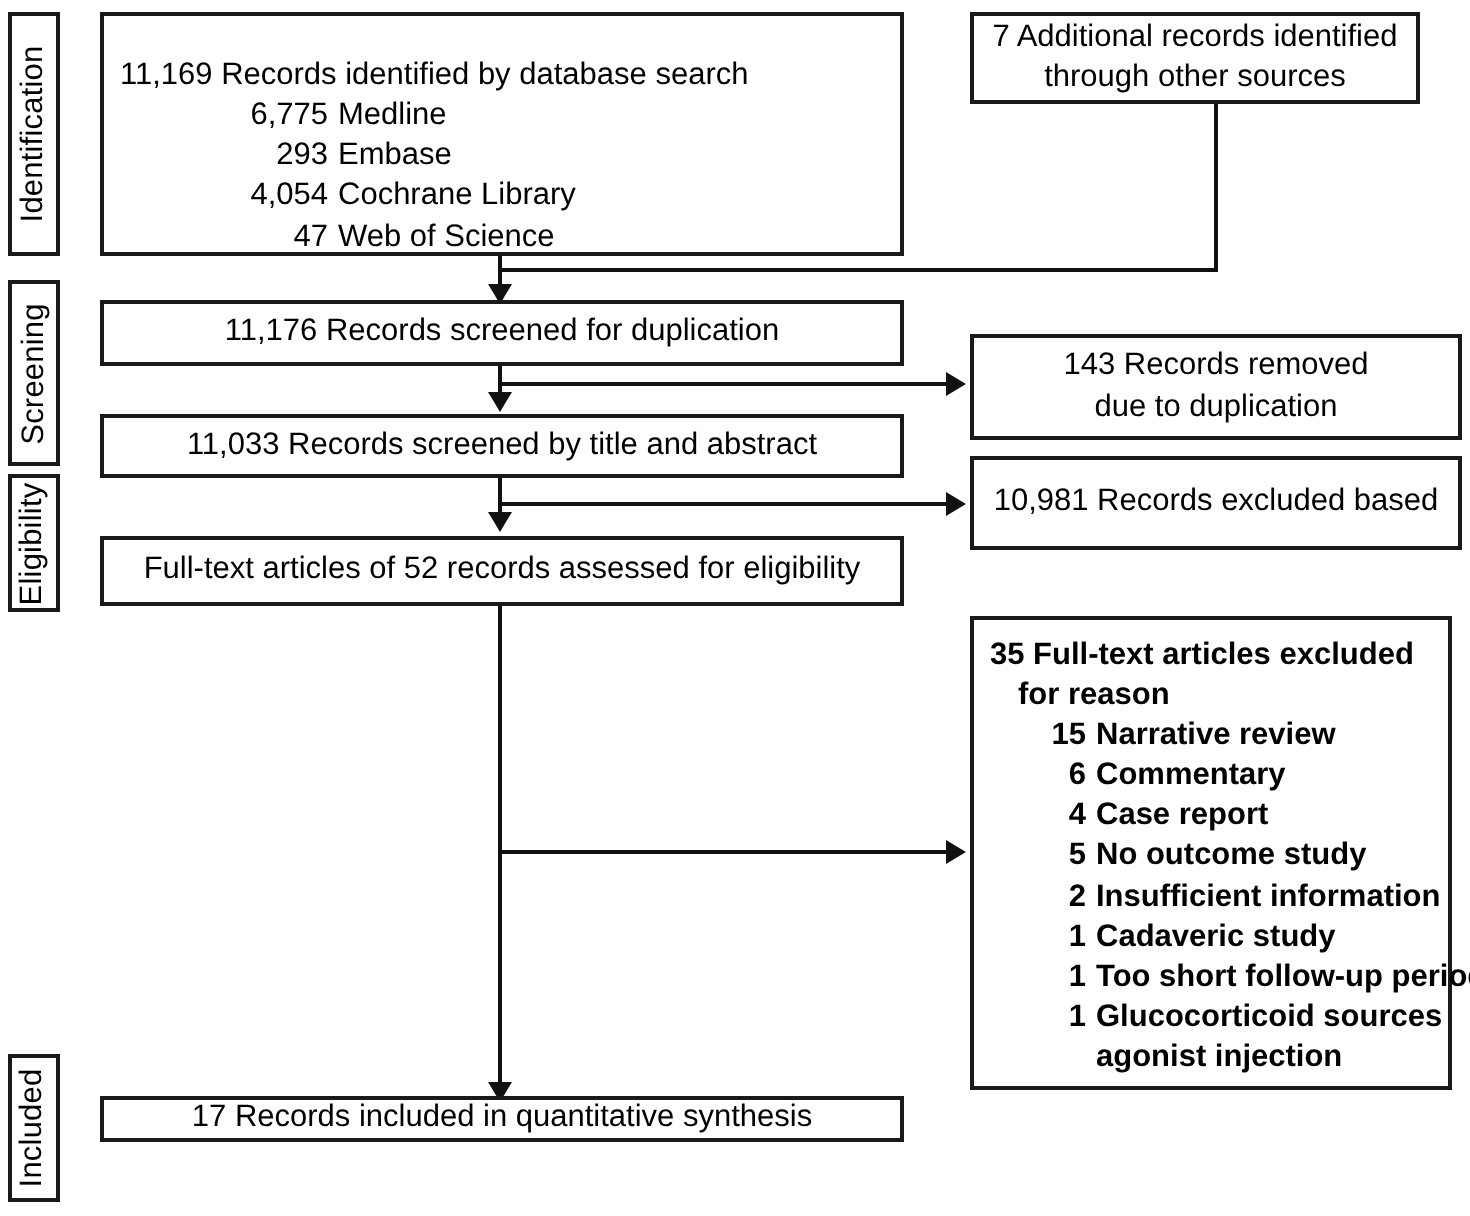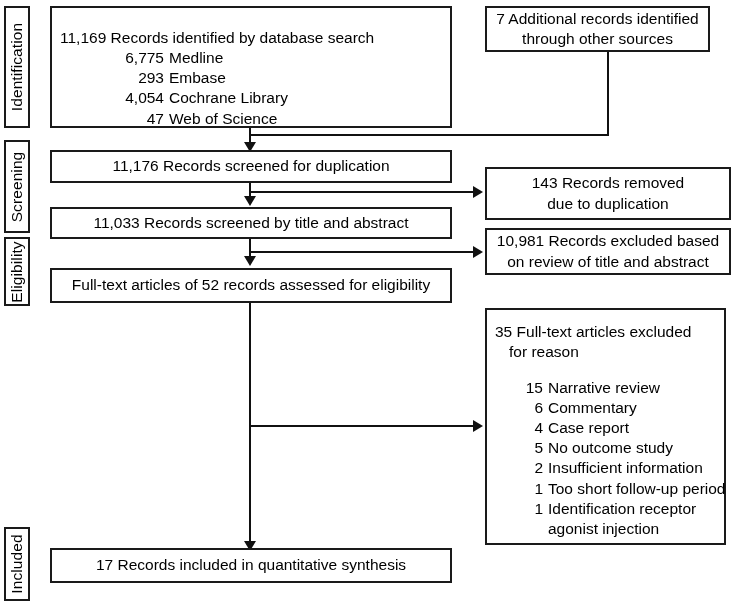--- a/index.html
+++ b/index.html
@@ -172,56 +172,58 @@
     <div>143 Records removed</div>
     <div>due to duplication</div>
   </div>
 
   <div class="box center" style="left:50px; top:207px; width:402px; height:32px;">
     <div>11,033 Records screened by title and abstract</div>
   </div>
 
   <div class="box center" style="left:485px; top:228px; width:246px; height:47px;">
     <div>10,981 Records excluded based</div>
-    <div>on review of title and abstract</div>
   </div>
 
   <div class="box center" style="left:50px; top:268px; width:402px; height:35px;">
     <div>Full-text articles of 52 records assessed for eligibility</div>
   </div>
 
-  <div class="box padded" style="left:485px; top:308px; width:241px; height:237px; justify-content:flex-end; padding-top:8px;">
+  <div class="box padded" style="left:485px; top:308px; width:241px; height:237px; justify-content:center; padding-top:8px;font-weight:bold;">
     <div class="title-line">35 Full-text articles excluded</div>
     <div class="title-line indent-2">for reason</div>
     <div class="gap-md"></div>
     <ul class="sub-list indent-1">
       <li>
         <span class="num w-rsn">15</span><span>Narrative review</span>
       </li>
       <li>
         <span class="num w-rsn">6</span><span>Commentary</span>
       </li>
       <li>
         <span class="num w-rsn">4</span><span>Case report</span>
       </li>
       <li>
         <span class="num w-rsn">5</span><span>No outcome study</span>
       </li>
       <li>
         <span class="num w-rsn">2</span><span>Insufficient information</span>
       </li>
       <li>
+        <span class="num w-rsn">1</span><span>Cadaveric study</span>
+      </li>
+      <li>
         <span class="num w-rsn">1</span><span>Too short follow-up period</span>
       </li>
       <li>
-        <span class="num w-rsn">1</span><span>Identification receptor</span>
+        <span class="num w-rsn">1</span><span>Glucocorticoid sources</span>
       </li>
       <li>
         <span class="num w-rsn"></span><span>agonist injection</span>
       </li>
     </ul>
   </div>
 
-  <div class="box center" style="left:50px; top:548px; width:402px; height:35px;">
+  <div class="box center" style="left:50px; top:548px; width:402px; height:23px;">
     <div>17 Records included in quantitative synthesis</div>
   </div>
 
 </div>
 
 </body></html>

